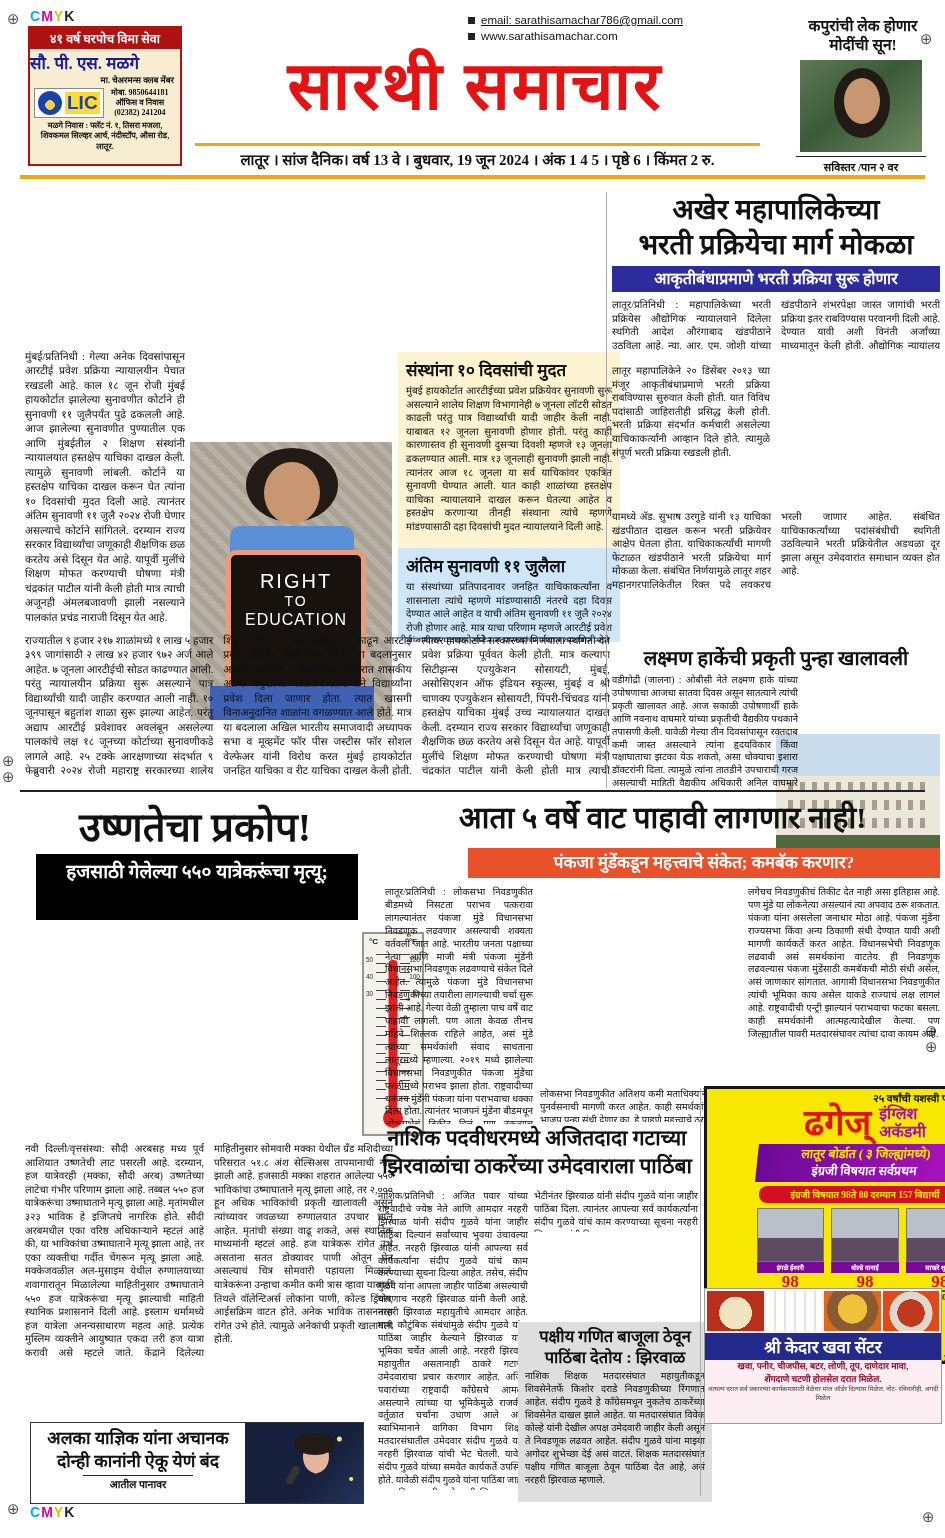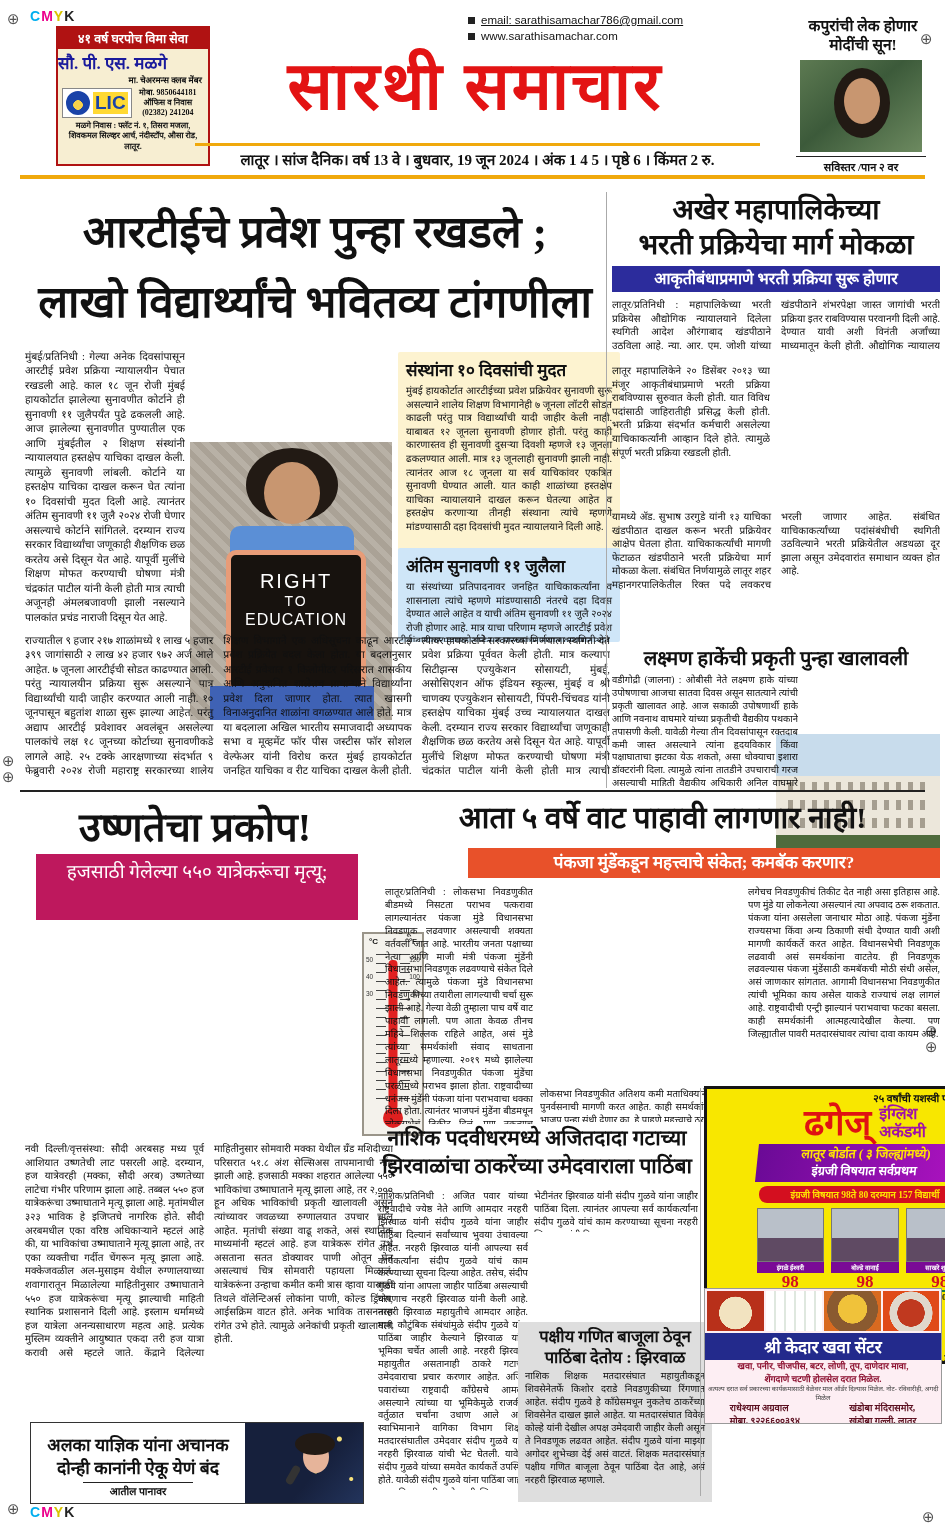--- a/index.html
+++ b/index.html
@@ -7,21 +7,21 @@
         font-family:"Liberation Serif", serif;color:#111;overflow:hidden;}
   .abs{position:absolute;}
   .just{text-align:justify;}
   .clip{overflow:hidden;}
   .bold{font-weight:bold;}
   .ctr{text-align:center;}
   .regmark{color:#555;font-size:15px;font-family:"DejaVu Sans",sans-serif;}
   .cmyk{font-family:"Liberation Sans",sans-serif;font-weight:bold;font-size:14px;letter-spacing:1px;}
   .cmyk .c{color:#00aeef}.cmyk .m{color:#ec008c}.cmyk .y{color:#d8c400}.cmyk .k{color:#222}
   
-  .lic{border:2px solid #b01212;background:#f7eed2;margin-left:28px;}
+  .lic{border:2px solid #b01212;background:#f7eed2;}
   .lic-banner{background:#b01212;color:#fff;font-weight:bold;font-size:12.5px;text-align:center;padding:2px 0;}
   .lic-name{color:#1a1a9c;font-weight:bold;font-size:17px;text-align:left;margin-top:2px;}
   .lic-desg{font-size:8.5px;font-weight:bold;text-align:right;padding-right:6px;}
   .lic-row{display:flex;margin:3px 4px;}
   .lic-logo{background:#fff;border:1px solid #888;display:flex;align-items:center;padding:1px 3px;}
   .lic-circle{width:20px;height:20px;border-radius:50%;border:2px solid #1a43a8;display:inline-block;background:radial-gradient(circle at 50% 60%, #f8d14a 0 30%, #1a43a8 31%);}
   .lic-word{color:#1a43a8;font-family:"Liberation Sans",sans-serif;font-weight:bold;font-size:19px;margin-left:3px;background:#ffd934;padding:0 2px;}
   .lic-phone{font-size:8px;font-weight:bold;text-align:center;flex:1;line-height:1.25;}
   .lic-addr{font-size:8px;font-weight:bold;text-align:center;line-height:1.3;padding:0 3px 2px;}
   .masthead{color:#e31313;font-weight:800;font-size:67px;letter-spacing:2px;text-align:center;
@@ -36,26 +36,26 @@
   .h-lead{font-weight:800;font-size:44px;line-height:1.6;text-align:center;letter-spacing:0;}
   .h-2{font-weight:800;font-size:28px;text-align:center;line-height:1.25;}
   .strap-blue{background:#2c2c9c;color:#fff;font-weight:bold;font-size:16px;text-align:center;line-height:26px;}
   .strap-red{background:#e8512a;color:#fff;font-weight:bold;font-size:17px;text-align:center;line-height:30px;}
   .body-txt{font-size:10.5px;line-height:1.38;}
   .body-sm{font-size:10px;line-height:1.36;}
   .cols3{column-count:3;column-gap:10px;}
   .cols2{column-count:2;column-gap:10px;}
   .boxside{border-radius:2px;padding:6px 8px;}
   .boxside h4{margin:0 0 3px;font-size:17px;text-align:left;}
-  .graybox{background:#be185d;color:#fff;font-weight:normal;font-size:19px;text-align:center;line-height:1.5;}
+  .graybox{background:#000000;color:#fff;font-weight:bold;font-size:19px;text-align:center;line-height:1.5;}
   .h-big{font-weight:800;font-size:40px;}
   .zbox{background:#dedede;padding:5px 7px;}
   .zbox h4{margin:0;font-size:16.5px;text-align:center;line-height:1.25;}
   .alka{border:1.5px solid #333;display:flex;}
-  .alka h3{margin:9px 0 2px;font-size:17.5px;text-align:center;line-height:1.3;}
+  .alka h3{margin:2px 0 2px;font-size:17.5px;text-align:center;line-height:1.3;}
   .vrule{background:#aaa;width:1px;}
   .hrule{background:#222;}
   
   .ph{overflow:hidden;position:relative;background:#ccc;}
   .ph-shraddha{background:linear-gradient(140deg,#5d7a52 0%,#3c5a3a 45%,#6d8a60 100%);}
   .face{position:absolute;border-radius:50%;background:#c89670;}
   .hair{position:absolute;border-radius:50%;background:#221a14;}
   .ph-rte{background:repeating-linear-gradient(45deg,#b8b1a6 0 6px,#aaa296 6px 12px);}
   .slate{position:absolute;background:#17120e;border:5px solid #e89c78;border-radius:10px;
          color:#fff;font-family:"Liberation Sans",sans-serif;text-align:center;}
@@ -154,24 +154,20 @@
   <div class="abs promo-title" style="left:788px;top:16px;width:150px;">
     <div>कपुरांची लेक होणार</div>
     <div>मोदींची सून!</div>
   </div>
   <div class="abs ph ph-shraddha" style="left:800px;top:60px;width:122px;height:92px;">
     <div class="hair" style="left:34px;top:8px;width:56px;height:70px;"></div>
     <div class="face" style="left:44px;top:18px;width:36px;height:46px;"></div>
   </div>
   <div class="abs promo-cap" style="left:796px;top:156px;width:130px;">सविस्तर /पान २ वर</div>
 
-  <div class="abs h-lead" style="left:25px;top:198px;width:580px;">
-    <div>आरटीईचे प्रवेश पुन्हा रखडले ;</div>
-    <div>लाखो विद्यार्थ्यांचे भवितव्य टांगणीला</div>
-  </div>
 
   <div class="abs body-txt just clip" style="left:25px;top:350px;width:160px;height:280px;">मुंबई/प्रतिनिधी : गेल्या अनेक दिवसांपासून आरटीई प्रवेश प्रक्रिया न्यायालयीन पेचात रखडली आहे. काल १८ जून रोजी मुंबई हायकोर्टात झालेल्या सुनावणीत कोर्टाने ही सुनावणी ११ जुलैपर्यंत पुढे ढकलली आहे. आज झालेल्या सुनावणीत पुण्यातील एक आणि मुंबईतील २ शिक्षण संस्थांनी न्यायालयात हस्तक्षेप याचिका दाखल केली. त्यामुळे सुनावणी लांबली. कोर्टाने या हस्तक्षेप याचिका दाखल करून घेत त्यांना १० दिवसांची मुदत दिली आहे. त्यानंतर अंतिम सुनावणी ११ जुलै २०२४ रोजी घेणार असल्याचे कोर्टाने सांगितले. दरम्यान राज्य सरकार विद्यार्थ्यांचा जणूकाही शैक्षणिक छळ करतेय असे दिसून येत आहे. यापूर्वी मुलींचे शिक्षण मोफत करण्याची घोषणा मंत्री चंद्रकांत पाटील यांनी केली होती मात्र त्याची अजूनही अंमलबजावणी झाली नसल्याने पालकांत प्रचंड नाराजी दिसून येत आहे.</div>
 
   <div class="abs ph ph-rte" style="left:190px;top:350px;width:202px;height:278px;">
     <div class="hair" style="left:56px;top:6px;width:92px;height:74px;"></div>
     <div class="face" style="left:74px;top:20px;width:56px;height:62px;"></div>
     <div class="abs" style="left:40px;top:84px;width:124px;height:40px;background:#5b8fd6;border-radius:10px 10px 0 0;"></div>
     <div class="slate" style="left:36px;top:108px;width:130px;height:120px;padding-top:14px;">
       <div style="font-size:20px;letter-spacing:2px;">RIGHT</div>
       <div style="font-size:14px;letter-spacing:2px;">TO</div>
@@ -326,25 +322,15 @@
     <div class="kfoods">
       <div class="kf1"></div>
       <div class="kf2"></div>
       <div class="kf3"></div>
       <div class="kf4"></div>
     </div>
     <div class="ktitle">श्री केदार खवा सेंटर</div>
     <div class="kline">खवा, पनीर, चीजपीस, बटर, लोणी, तूप, दाणेदार मावा,</div>
     <div class="kline">शेंगदाणे चटणी होलसेल दरात मिळेल.</div>
     <div class="knote">अत्यल्प दरात सर्व प्रकारच्या कार्यक्रमासाठी वेळेवर माल ऑर्डर दिल्यास मिळेल. नोट- रविवारीही, अगदी मिळेल</div>
-    <div class="kcontact">
-      <div>
-        <div>राधेश्याम अग्रवाल</div>
-        <div>मोबा. ९२२६६००३९४</div>
-      </div>
-      <div>
-        <div>खंडोबा मंदिरासमोर,</div>
-        <div>खंडोबा गल्ली, लातूर</div>
-      </div>
-    </div>
   </div>
 
 </div>
 
 </body></html>

